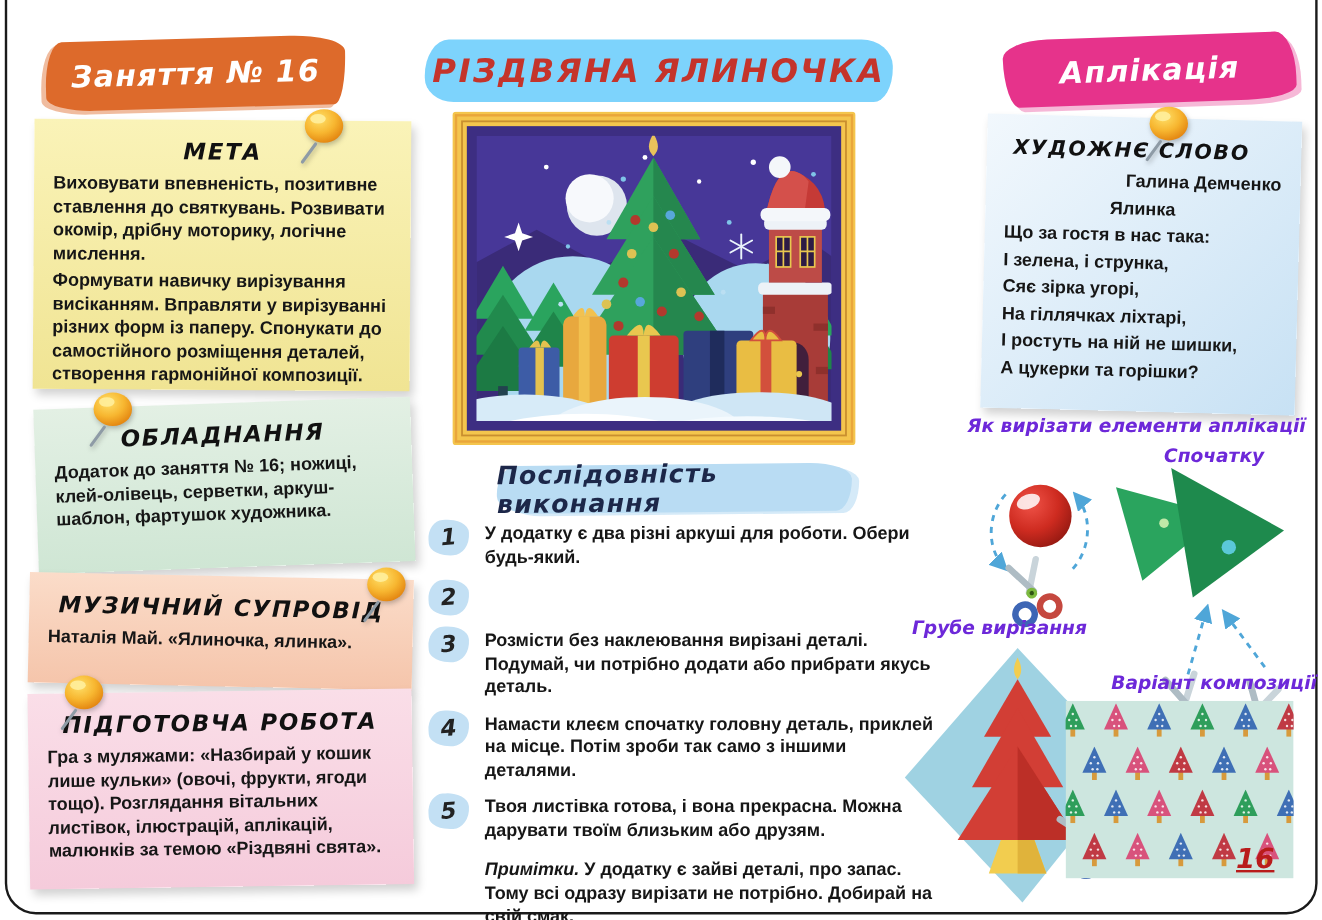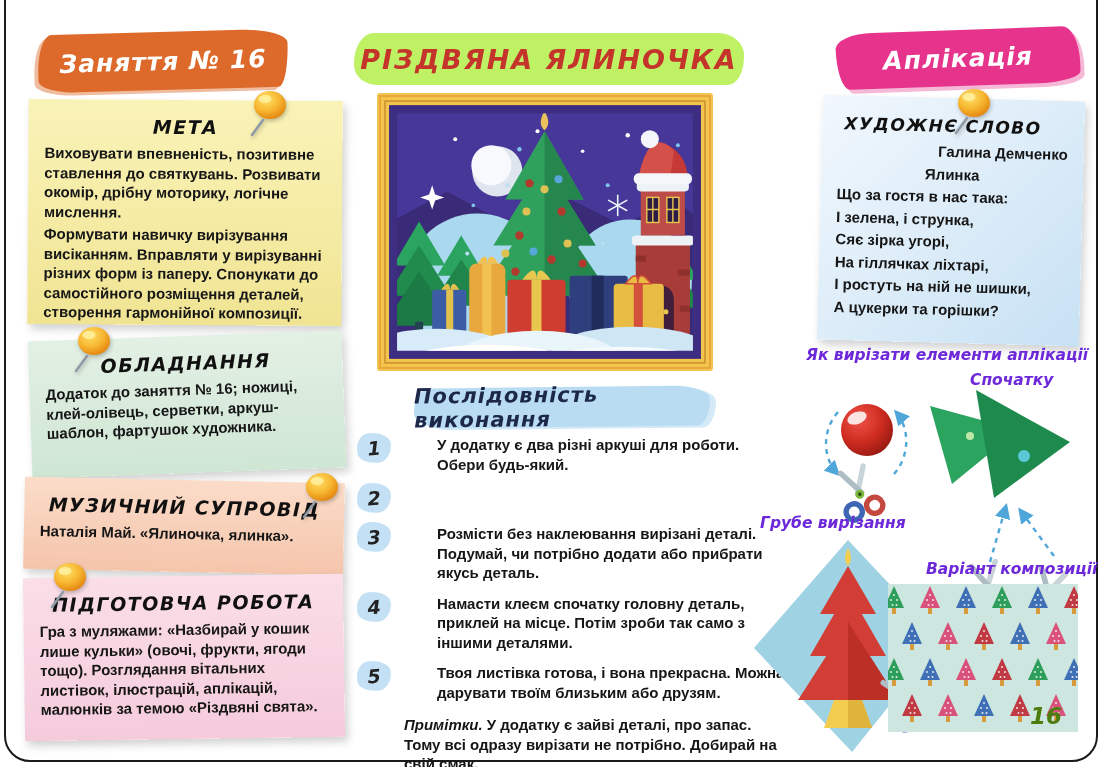--- a/index.html
+++ b/index.html
@@ -8,21 +8,21 @@
   .page-border{position:absolute;left:4px;right:4px;top:-30px;bottom:5px;
         border:2px solid #1a1a1a;border-radius:26px;pointer-events:none;}
 
   
   .banner{position:absolute;display:flex;align-items:center;justify-content:center;}
   .banner span{font:italic 700 26px "DejaVu Sans",sans-serif;letter-spacing:1px;}
   .banner-orange{left:38px;top:32px;width:250px;height:58px;background:#DD6A2B;
         border-radius:14px 46px 10px 40px / 38px 14px 44px 12px;transform:rotate(-1.6deg);
         box-shadow:-4px 3px 0 rgba(221,106,43,.45);}
   .banner-orange span{color:#fff;font-size:25px;}
-  .banner-yellow{left:354px;top:33px;width:390px;height:52px;background:#bef264;
+  .banner-yellow{left:354px;top:33px;width:390px;height:52px;background:#7dd3fc;
         border-radius:20px 26px 16px 24px / 30px 22px 28px 20px;}
   .banner-yellow span{color:#C4342B;font-size:27px;letter-spacing:2px;}
   .banner-pink{left:836px;top:30px;width:244px;height:56px;background:#E6338B;
         border-radius:40px 18px 44px 14px / 16px 40px 12px 44px;transform:rotate(-2deg);
         box-shadow:4px 4px 0 rgba(230,51,139,.35);}
   .banner-pink span{color:#fff;font-size:25px;}
 
   
   .note{position:absolute;box-shadow:3px 5px 8px rgba(0,0,0,.18);padding:8px 16px 0 16px;box-sizing:border-box;}
   .note h3{margin:8px 0 6px;text-align:center;font:italic 700 19px "DejaVu Sans",sans-serif;letter-spacing:1.5px;color:#111;}
@@ -45,28 +45,28 @@
   .seq-heading{position:absolute;left:414px;top:387px;width:296px;height:40px;background:#B9DCF3;
         border-radius:22px 48px 18px 42px / 32px 18px 36px 20px;display:flex;align-items:center;justify-content:center;
         transform:rotate(-.6deg);box-shadow:6px 2px 0 rgba(185,220,243,.6);}
   .seq-heading span{font:italic 700 21px "DejaVu Sans",sans-serif;color:#1C2749;letter-spacing:1px;}
 
   .steps{position:absolute;left:357px;top:433px;width:428px;display:flex;flex-direction:column;gap:9px;}
   .step{display:flex;gap:13px;}
   .step-badge{flex:0 0 34px;height:30px;background:#C3E0F4;border-radius:40% 60% 45% 62% / 55% 42% 62% 40%;
         display:flex;align-items:center;justify-content:center;transform:rotate(-4deg);
         font:italic 700 19px "DejaVu Sans",sans-serif;color:#222;}
-  .step-text{font:700 15px/1.3 "Liberation Sans",sans-serif;padding-top:2px;margin-left:33px;}
+  .step-text{font:700 15px/1.3 "Liberation Sans",sans-serif;padding-top:2px;}
   .notes-par{margin:4px 0 0 47px;font:700 15px/1.3 "Liberation Sans",sans-serif;}
   .notes-par .lbl{font-style:italic;}
 
   
   .hand-label{position:absolute;font:italic 700 15.5px "DejaVu Sans",sans-serif;color:#6d28d9;}
   .illu{position:absolute;}
-  .page-num{position:absolute;left:1030px;top:703px;font:italic 700 23px "DejaVu Sans",sans-serif;color:#4d7c0f;}
+  .page-num{position:absolute;left:1030px;top:703px;font:italic 700 23px "DejaVu Sans",sans-serif;color:#b91c1c;text-decoration:underline;}
 </style>
 </head>
 <body>
 
 <svg width="0" height="0" style="position:absolute">
   <defs>
     <radialGradient id="gpin" cx="38%" cy="30%" r="75%">
       <stop offset="0%" stop-color="#FFE069"></stop>
         <stop offset="55%" stop-color="#F7B630"></stop>
         <stop offset="100%" stop-color="#E2820E"></stop>

